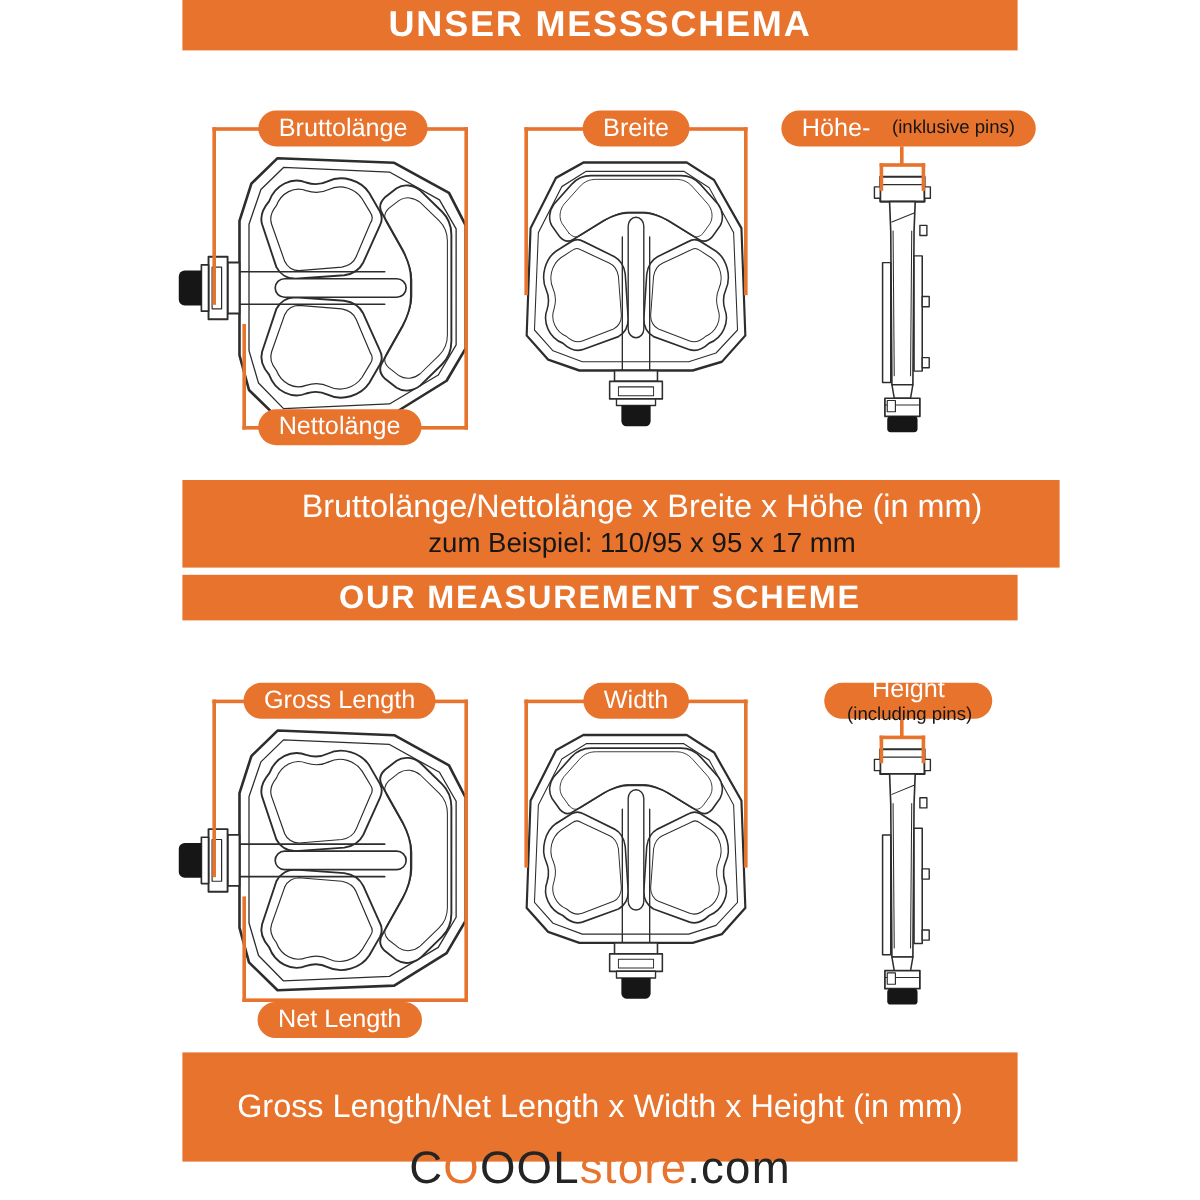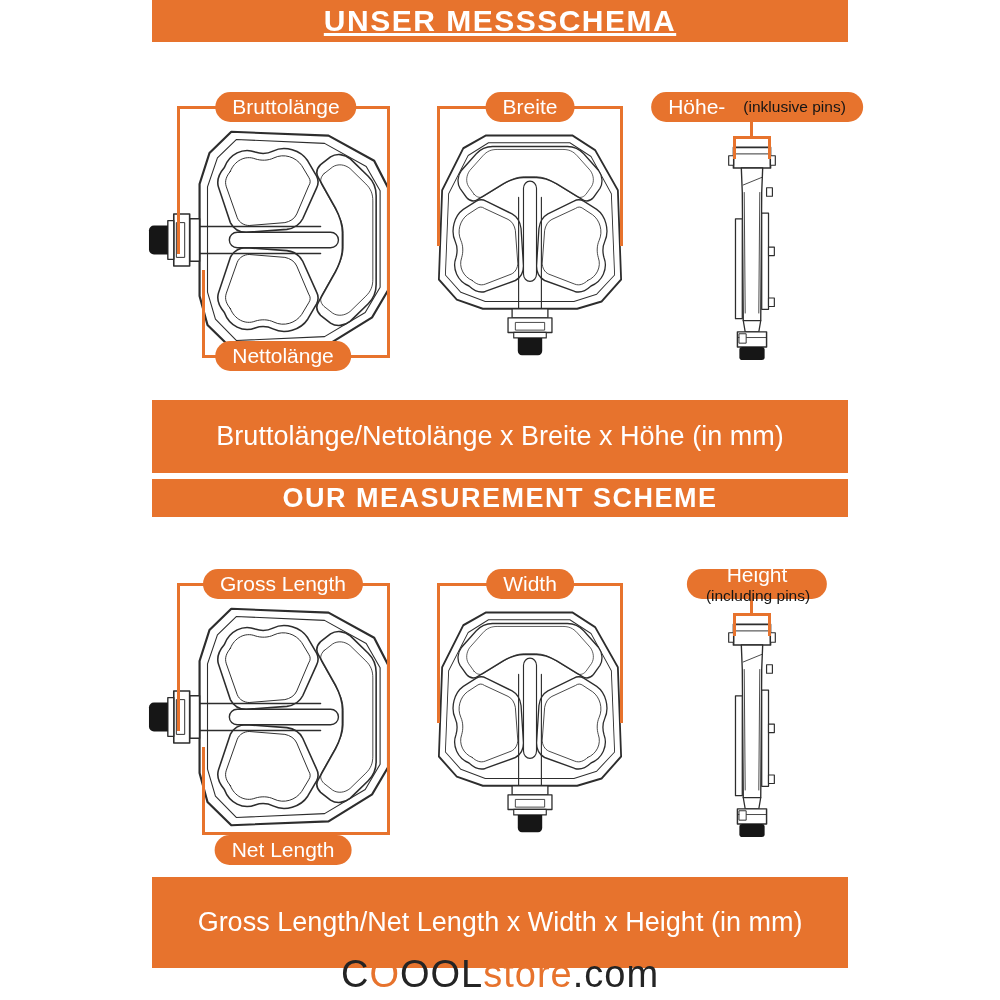--- a/index.html
+++ b/index.html
@@ -9,40 +9,40 @@
   html,body{margin:0;padding:0;background:#fff;}
   #canvas{
     position:relative;width:1000px;height:1000px;background:#fff;overflow:hidden;
     font-family:"Liberation Sans", sans-serif;
   }
   .banner{
     position:absolute;left:152px;width:696px;background:var(--orange);
     display:flex;align-items:center;justify-content:center;
     color:#fff;font-weight:700;letter-spacing:1.5px;
   }
-  .banner-1{top:0;height:42px;font-size:30px;text-decoration:underline;}
+  .banner-1{top:0;height:42px;font-size:30px;}
   .banner-2{top:479px;height:38px;font-size:27px;}
   .pill{
     position:absolute;transform:translateX(-50%);
     height:30px;padding:0 17px;border-radius:16px;background:var(--orange);
     display:flex;align-items:center;justify-content:center;white-space:nowrap;
     color:#fff;font-size:21px;z-index:4;
   }
   .pill .note{color:#151515;font-size:15.5px;margin-left:2px;}
   .h-line,.v-line{position:absolute;background:var(--orange);z-index:3;}
   .h-line{height:3px;}
   .v-line{width:3px;}
   .formula-block{
     position:absolute;left:152px;width:696px;background:var(--orange);
     display:flex;flex-direction:column;align-items:center;justify-content:center;
     gap:2px;
   }
   .formula-block .formula{color:#fff;font-size:27px;line-height:1.15;}
   .formula-block .example{color:#161616;font-size:23px;line-height:1.1;}
-  .fb-1{top:400px;height:73px;}
+  .fb-1{top:400px;height:73px;padding-left:35px;}
   .fb-2{top:877px;height:91px;}
   .diagram{position:absolute;z-index:2;}
   .logo{
     position:absolute;left:0;top:952px;width:1000px;height:44px;
     display:flex;align-items:center;justify-content:center;
     font-size:38px;letter-spacing:1px;color:#242424;
   }
   .logo .orange{color:var(--orange);}
   .defs-holder{position:absolute;width:0;height:0;overflow:hidden;}
 </style>
@@ -132,20 +132,21 @@
   <div class="pill" style="left:757px;top:92px;gap:16px;">
     <span>Höhe-</span>
     <span class="note">(inklusive pins)</span>
   </div>
   <div class="pill" style="left:283px;top:341px;">
     <span>Nettolänge</span>
   </div>
 
   <div class="formula-block fb-1">
     <div class="formula">Bruttolänge/Nettolänge x Breite x Höhe (in mm)</div>
+    <div class="example">zum Beispiel: 110/95 x 95 x 17 mm</div>
   </div>
 
   <div class="banner banner-2">OUR MEASUREMENT SCHEME</div>
 
   <svg class="diagram" style="left:146px;top:603px;" width="248" height="228" viewBox="0 0 250 236" preserveAspectRatio="none">
     <use href="#pedal-top-g"></use>
   </svg>
   <svg class="diagram" style="left:434px;top:607px;" width="192" height="228" viewBox="0 0 236 250" preserveAspectRatio="none">
     <use href="#pedal-top-g" transform="translate(0,250) rotate(-90)"></use>
   </svg>

